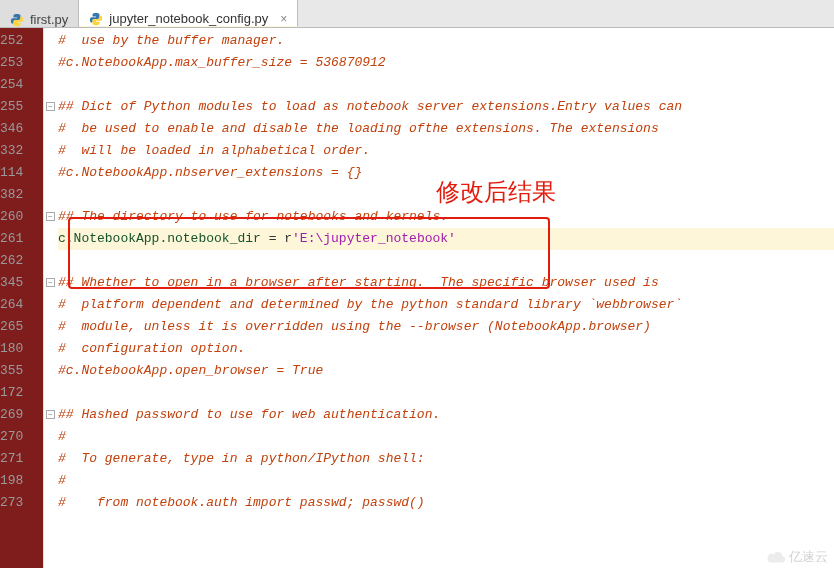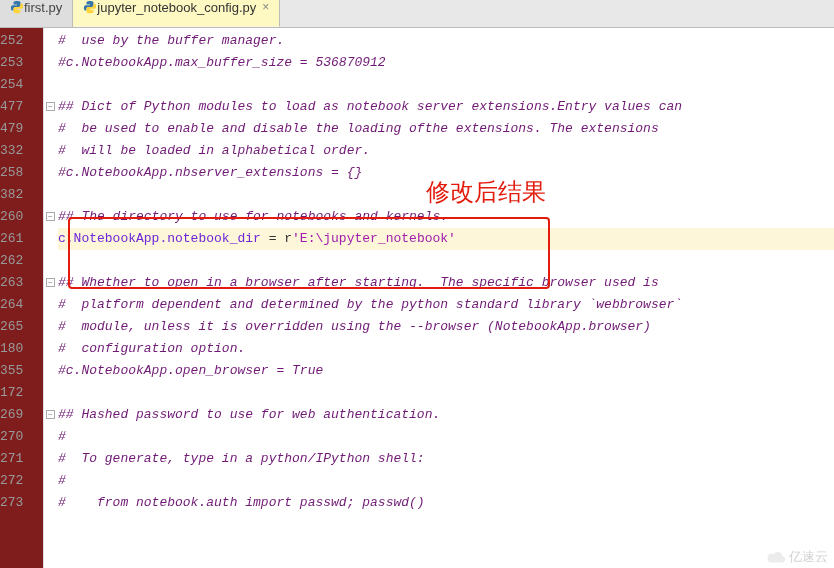--- a/index.html
+++ b/index.html
@@ -13,28 +13,29 @@
 }
 .tabs {
   display: flex;
   background: #e8e8e8;
   height: 28px;
   border-bottom: 1px solid #bbb;
   align-items: stretch;
 }
 .tab {
   display: flex;
-  align-items: flex-start;
+  align-items: flex-end;
   padding: 0 10px;
   border-right: 1px solid #bbb;
   font-size: 13px;
+  gap: 6px;
   cursor: pointer;
 }
 .tab.inactive { background: #dedede; color: #444; }
-.tab.active { background: #fef9c3; color: #333; border-bottom: 1px solid #fdf6d8; }
+.tab.active { background: #ffffff; color: #333; border-bottom: 1px solid #fdf6d8; }
 .py-icon {
   width: 14px; height: 14px; display: inline-block; position: relative;
 }
 .py-icon svg { width: 14px; height: 14px; }
 .tab-close {
   color: #888; font-size: 12px; margin-left: 6px;
 }
 .editor {
   display: flex;
   height: calc(100% - 28px);
@@ -72,22 +73,22 @@
   top: 6px;
   width: 9px;
   height: 9px;
   border: 1px solid #aaa;
   background: #fff;
   font-size: 8px;
   line-height: 7px;
   text-align: center;
   color: #888;
 }
-.c-comment { color: #701a75; font-style: italic; }
-.c-ident { color: #6d28d9; }
+.c-comment { color: #c2410c; font-style: italic; }
+.c-ident { color: #14532d; }
 .c-op { color: #333; }
 .c-str { color: #a21caf; }
 .c-prefix { color: #333; }
 .highlight-box {
   position: absolute;
   border: 2px solid #e31b0c;
   border-radius: 4px;
   pointer-events: none;
 }
 .annotation {
@@ -133,44 +134,44 @@
     <span>jupyter_notebook_config.py</span>
     <span class="tab-close">×</span>
   </div>
 </div>
 
 <div class="editor">
   <div class="gutter" id="gutter">
       <div>252</div>
       <div>253</div>
       <div>254</div>
-      <div>477</div>
-      <div>479</div>
+      <div>255</div>
+      <div>346</div>
       <div>332</div>
-      <div>258</div>
+      <div>114</div>
       <div>382</div>
       <div>260</div>
       <div>261</div>
       <div>262</div>
-      <div>263</div>
+      <div>345</div>
       <div>264</div>
       <div>265</div>
       <div>180</div>
       <div>355</div>
       <div>172</div>
       <div>269</div>
       <div>270</div>
       <div>271</div>
-      <div>272</div>
+      <div>198</div>
       <div>273</div>
     </div>
   <div class="code" id="code"><div class="code-line"><span class="c-comment">#  use by the buffer manager.</span></div><div class="code-line"><span class="c-comment">#c.NotebookApp.max_buffer_size = 536870912</span></div><div class="code-line"></div><div class="code-line"><div class="fold-minus">−</div><span class="c-comment">## Dict of Python modules to load as notebook server extensions.Entry values can</span></div><div class="code-line"><span class="c-comment">#  be used to enable and disable the loading ofthe extensions. The extensions</span></div><div class="code-line"><span class="c-comment">#  will be loaded in alphabetical order.</span></div><div class="code-line"><span class="c-comment">#c.NotebookApp.nbserver_extensions = {}</span></div><div class="code-line"></div><div class="code-line"><div class="fold-minus">−</div><span class="c-comment">## The directory to use for notebooks and kernels.</span></div><div class="code-line current"><span class="c-ident">c.NotebookApp.notebook_dir </span><span class="c-op">= </span><span class="c-prefix">r</span><span class="c-str">'E:\jupyter_notebook'</span></div><div class="code-line"></div><div class="code-line"><div class="fold-minus">−</div><span class="c-comment">## Whether to open in a browser after starting.  The specific browser used is</span></div><div class="code-line"><span class="c-comment">#  platform dependent and determined by the python standard library `webbrowser`</span></div><div class="code-line"><span class="c-comment">#  module, unless it is overridden using the --browser (NotebookApp.browser)</span></div><div class="code-line"><span class="c-comment">#  configuration option.</span></div><div class="code-line"><span class="c-comment">#c.NotebookApp.open_browser = True</span></div><div class="code-line"></div><div class="code-line"><div class="fold-minus">−</div><span class="c-comment">## Hashed password to use for web authentication.</span></div><div class="code-line"><span class="c-comment">#</span></div><div class="code-line"><span class="c-comment">#  To generate, type in a python/IPython shell:</span></div><div class="code-line"><span class="c-comment">#</span></div><div class="code-line"><span class="c-comment">#    from notebook.auth import passwd; passwd()</span></div></div>
 </div>
 
 <div class="highlight-box" id="hlbox" style="left: 68px; top: 217px; width: 482px; height: 72px;"></div>
-<div class="annotation" id="annot" style="left: 426px; top: 176px;">修改后结果</div>
+<div class="annotation" id="annot" style="left: 436px; top: 176px;">修改后结果</div>
 
 <div class="watermark">
   <svg viewBox="0 0 24 16">
       <path fill="#888" d="M19 7a5 5 0 00-9.6-1.5A4 4 0 003 10a4 4 0 004 4h11a3.5 3.5 0 001-7z"></path>
     </svg>
   <span>亿速云</span>
 </div>
 
 </body></html>

